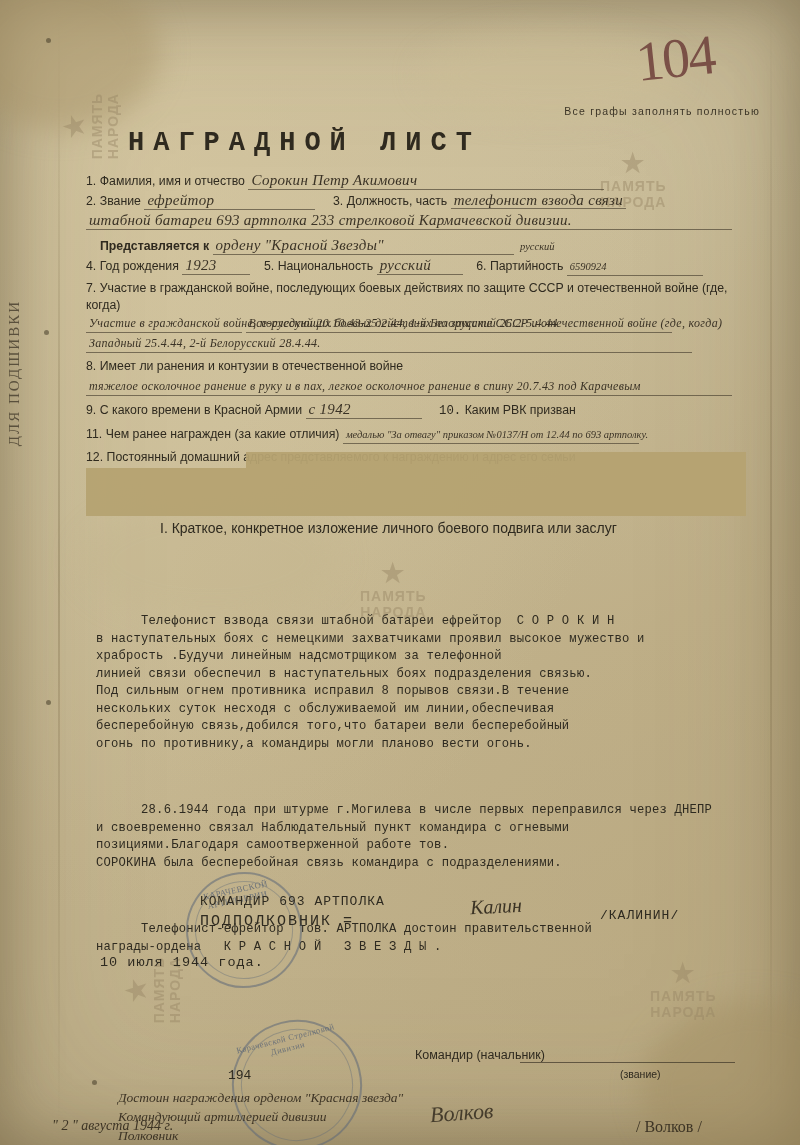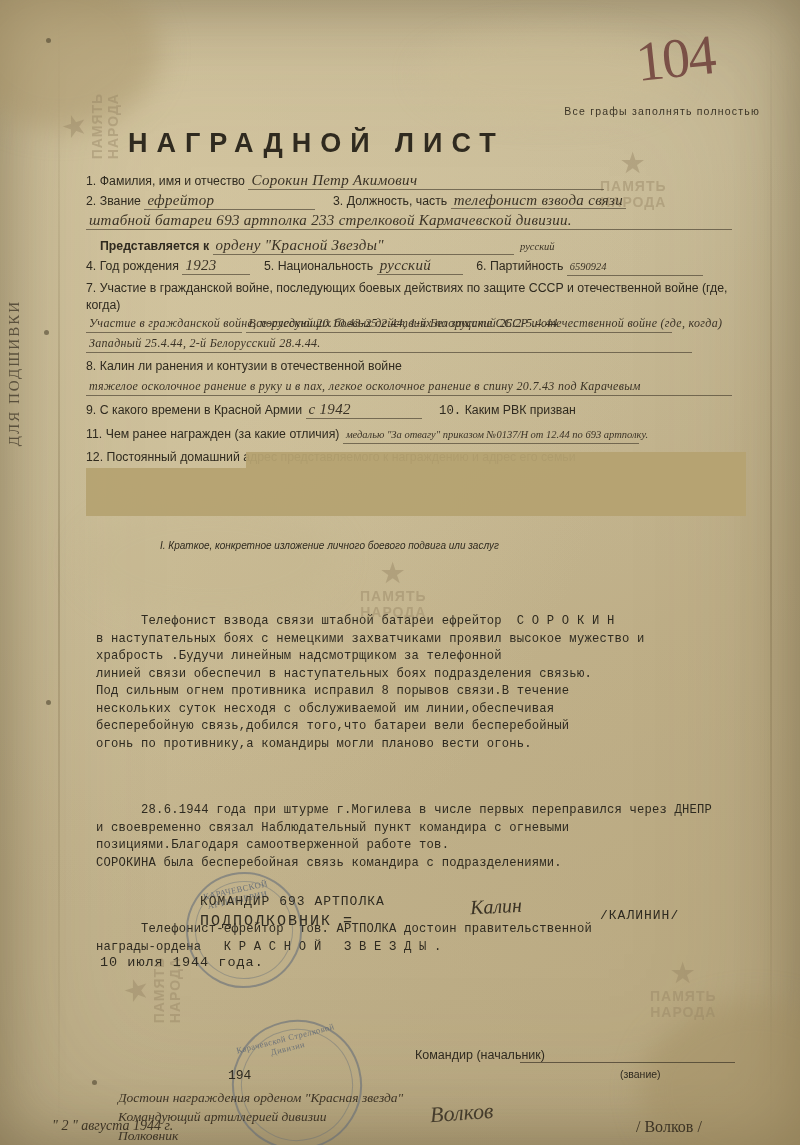--- a/index.html
+++ b/index.html
@@ -99,21 +99,21 @@
     font-family: "Liberation Sans", sans-serif;
     font-size: 10.5px;
     letter-spacing: 1.2px;
     color: #3c3527;
   }
 
   .title {
     position: absolute;
     left: 128px;
     top: 128px;
-    font-family: Liberation Sans, sans-serif;
+    font-family: Liberation Mono, monospace;
     font-size: 27px;
     letter-spacing: 9px;
     font-weight: bold;
     color: #2f2a1f;
   }
 
   .form {
     position: absolute;
     left: 86px;
     top: 172px;
@@ -161,25 +161,24 @@
     top: 452px;
     width: 500px;
     height: 16px;
     background: #b5a271;
     opacity: 0.95;
   }
 
   .section-head {
     position: absolute;
     left: 160px;
-    top: 540px;
+    top: 520px;
     font-family: "Liberation Sans", sans-serif;
-    font-size: 10px;
+    font-size: 14px;
     color: #2f2a1f;
-    font-style: italic;
   }
 
   .body-text {
     position: absolute;
     left: 96px;
     top: 578px;
     width: 620px;
     font-family: "Liberation Mono", monospace;
     font-size: 12.2px;
     line-height: 17.5px;
@@ -430,21 +429,21 @@
     <div class="row">
       <span class="hw small" style="display:inline-block;width:150px;">Участие в гражданской войне, последующих боевых действиях по защите СССР и отечественной войне (где, когда)</span>
       <span class="hw small" style="display:inline-block;width:420px;">Все-русский 20.10.43-25.2.44, 1-й Белорусский 26.2-5.4.44</span>
     </div>
     <div class="row">
       <span class="hw small" style="display:inline-block;width:600px;">Западный 25.4.44, 2-й Белорусский 28.4.44.</span>
     </div>
 
     <div class="row row2" style="margin-top:4px;">
       <span class="lbl">8.</span>
-      <span class="lbl">Калин ли ранения и контузии в отечественной войне</span>
+      <span class="lbl">Имеет ли ранения и контузии в отечественной войне</span>
     </div>
     <div class="row">
       <span class="hw small" style="display:inline-block;width:640px;">тяжелое осколочное ранение в руку и в пах, легкое осколочное ранение в спину 20.7.43 под Карачевым</span>
     </div>
 
     <div class="row" style="margin-top:4px;">
       <span class="lbl">9.</span>
       <span class="lbl">С какого времени в Красной Армии</span>
       <span class="hw" style="display:inline-block;width:110px;">с 1942</span>
       <span class="lbl" style="margin-left:14px;font-family:Liberation Mono, monospace;">10.</span>

